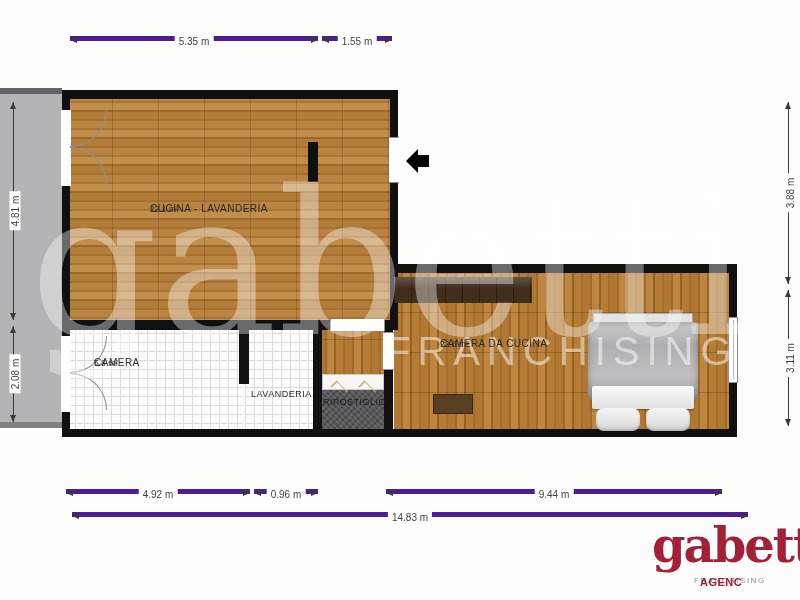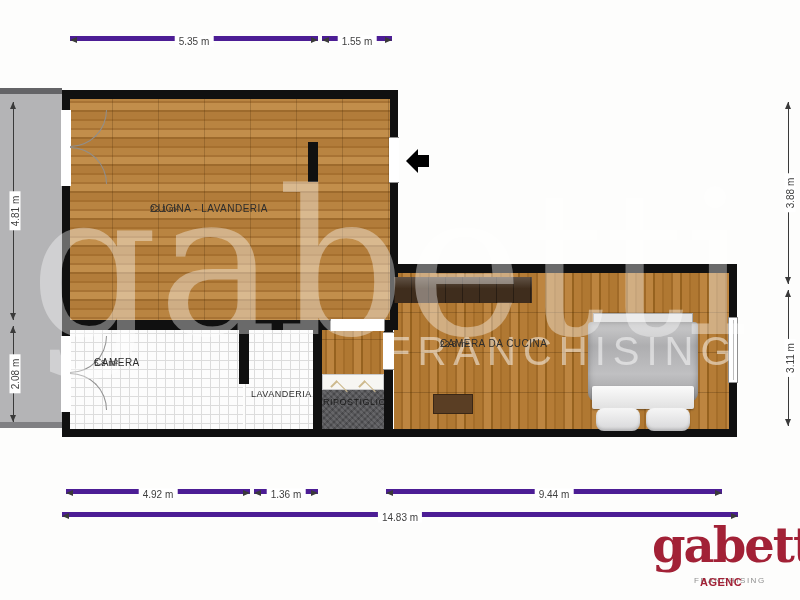--- a/index.html
+++ b/index.html
@@ -205,26 +205,26 @@
     <span class="dlbl">5.35 m</span>
     </div>
   <div class="dimh" style="left:322px;top:36px;width:70px;">
     <span class="dlbl">1.55 m</span>
     </div>
 
   <div class="dimh" style="left:66px;top:489px;width:184px;">
     <span class="dlbl">4.92 m</span>
     </div>
   <div class="dimh" style="left:254px;top:489px;width:64px;">
-    <span class="dlbl">1.36 m</span>
+    <span class="dlbl">0.96 m</span>
     </div>
   <div class="dimh" style="left:386px;top:489px;width:336px;">
     <span class="dlbl">9.44 m</span>
     </div>
-  <div class="dimh" style="left:62px;top:512px;width:676px;">
+  <div class="dimh" style="left:72px;top:512px;width:676px;">
     <span class="dlbl">14.83 m</span>
     </div>
 
   <div class="dimv" style="left:13px;top:102px;height:218px;">
     <span class="dlbl">4.81 m</span>
     </div>
   <div class="dimv" style="left:13px;top:326px;height:96px;">
     <span class="dlbl">2.08 m</span>
     </div>
 

